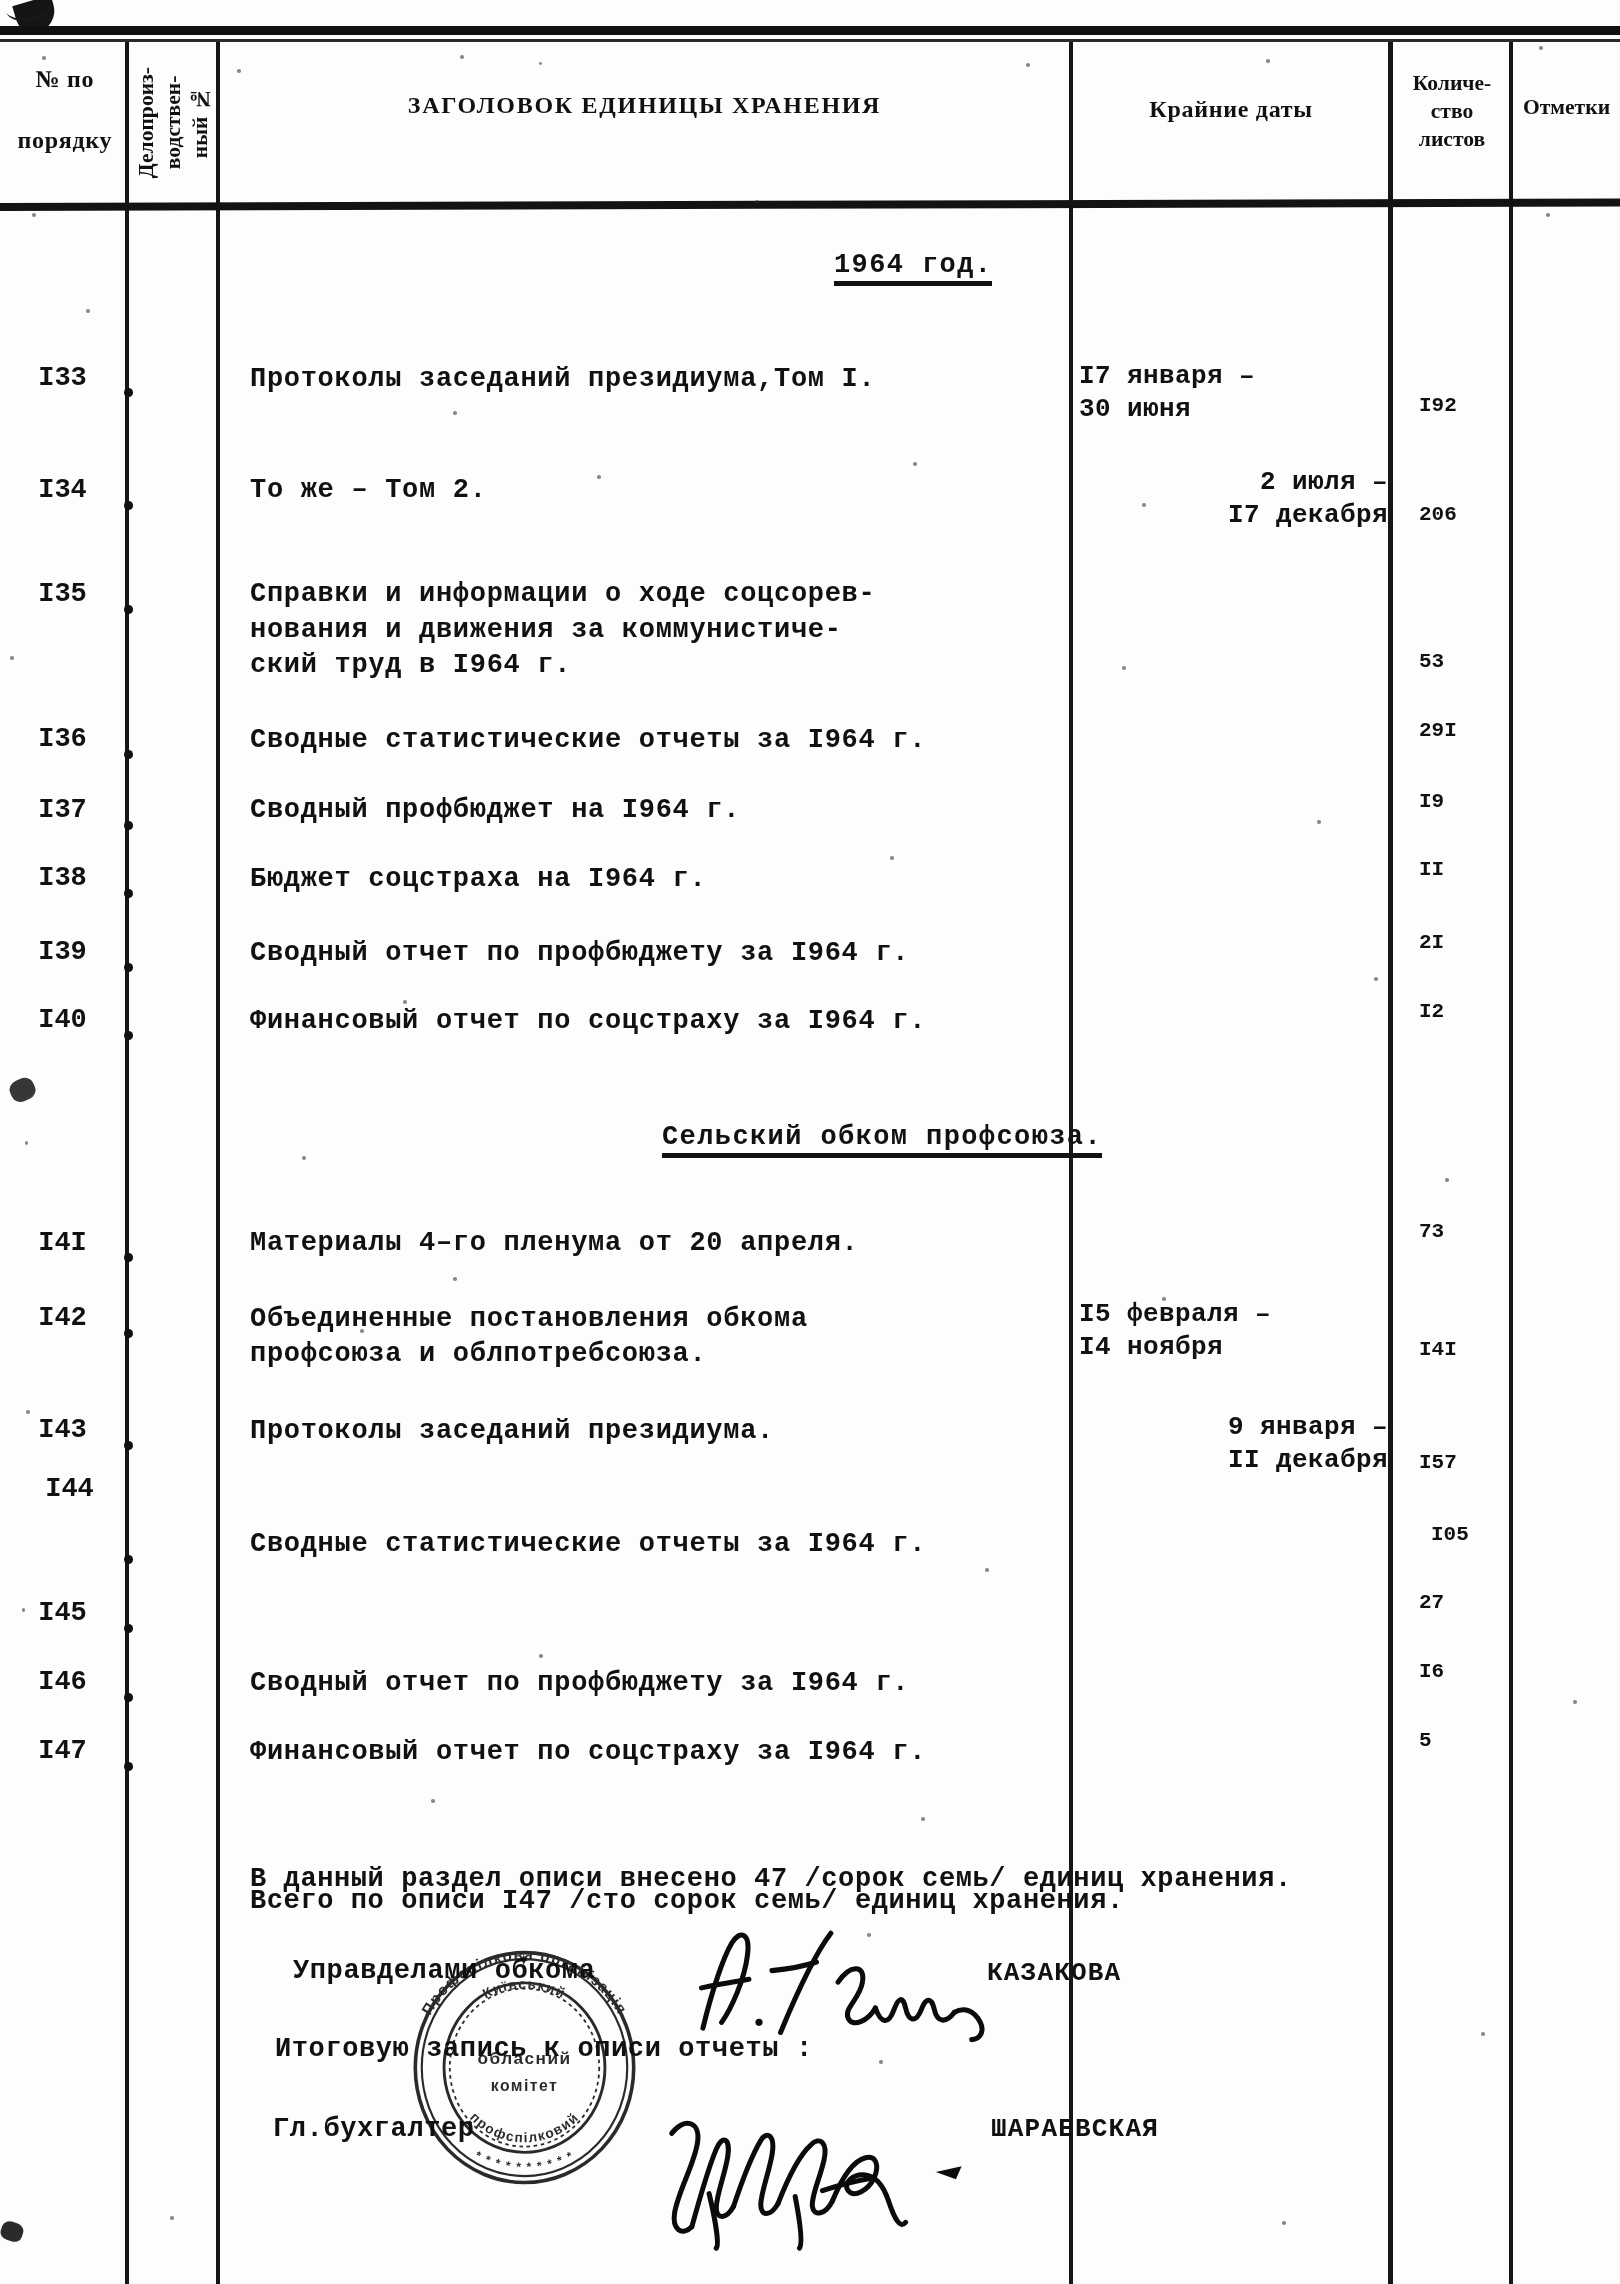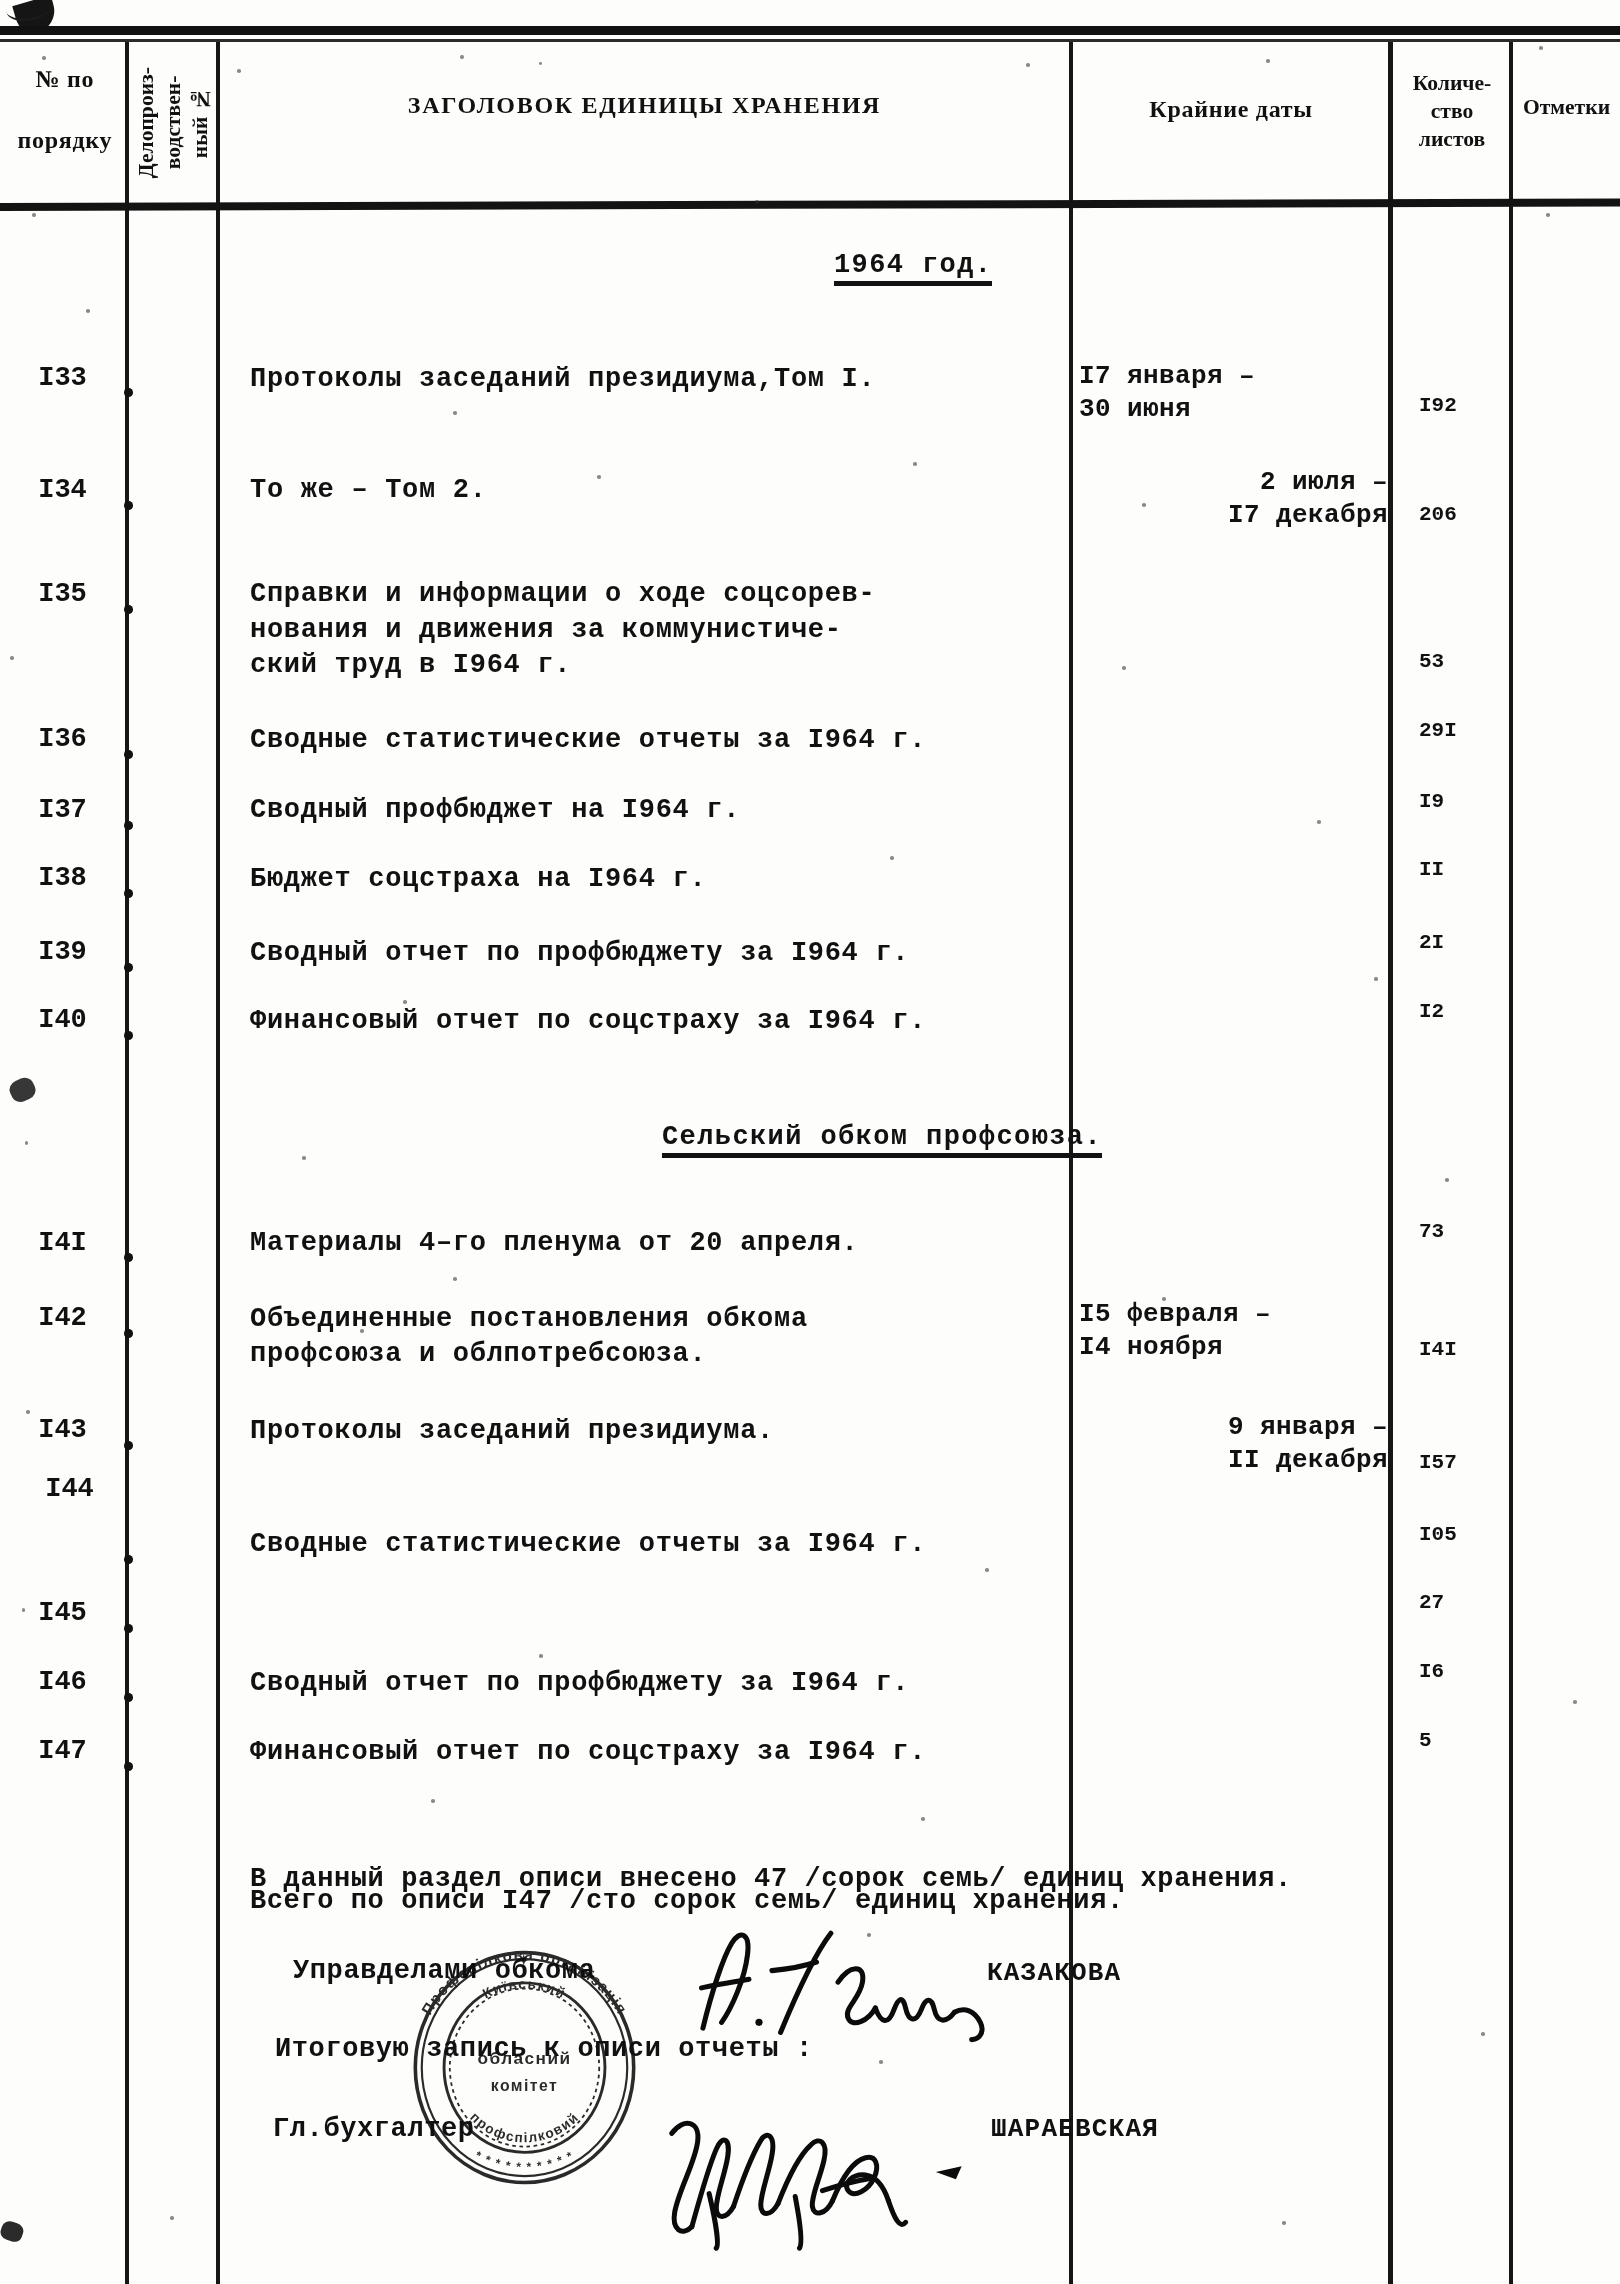--- a/index.html
+++ b/index.html
@@ -209,21 +209,21 @@
   <div class="rowdot" style="left:124px;top:1441px;"></div>
   <div class="title-cell" style="top:1414px;">Протоколы заседаний президиума.</div>
   <div class="date-cell ra" style="top:1411px;">9 января –
 II декабря</div>
   <div class="cnt-cell" style="top:1451px;">I57</div>
 
   <div class="rownum" style="left:0px;top:1474px;padding-left:7px;">I44</div>
   <div class="rowdot" style="left:124px;top:1555px;"></div>
   <div class="title-cell" style="top:1527px;">Сводные статистические отчеты за I964 г.</div>
   <div class="date-cell" style="top:1527px;"></div>
-  <div class="cnt-cell" style="top:1523px;">I05</div>
+  <div class="cnt-cell" style="top:1523px;margin-left:12px;">I05</div>
 
   <div class="rownum" style="left:0px;top:1598px;">I45</div>
   <div class="rowdot" style="left:124px;top:1624px;"></div>
   <div class="date-cell" style="top:1597px;"></div>
   <div class="cnt-cell" style="top:1591px;">27</div>
 
   <div class="rownum" style="left:0px;top:1667px;">I46</div>
   <div class="rowdot" style="left:124px;top:1693px;"></div>
   <div class="title-cell" style="top:1666px;">Сводный отчет по профбюджету за I964 г.</div>
   <div class="date-cell" style="top:1666px;"></div>

